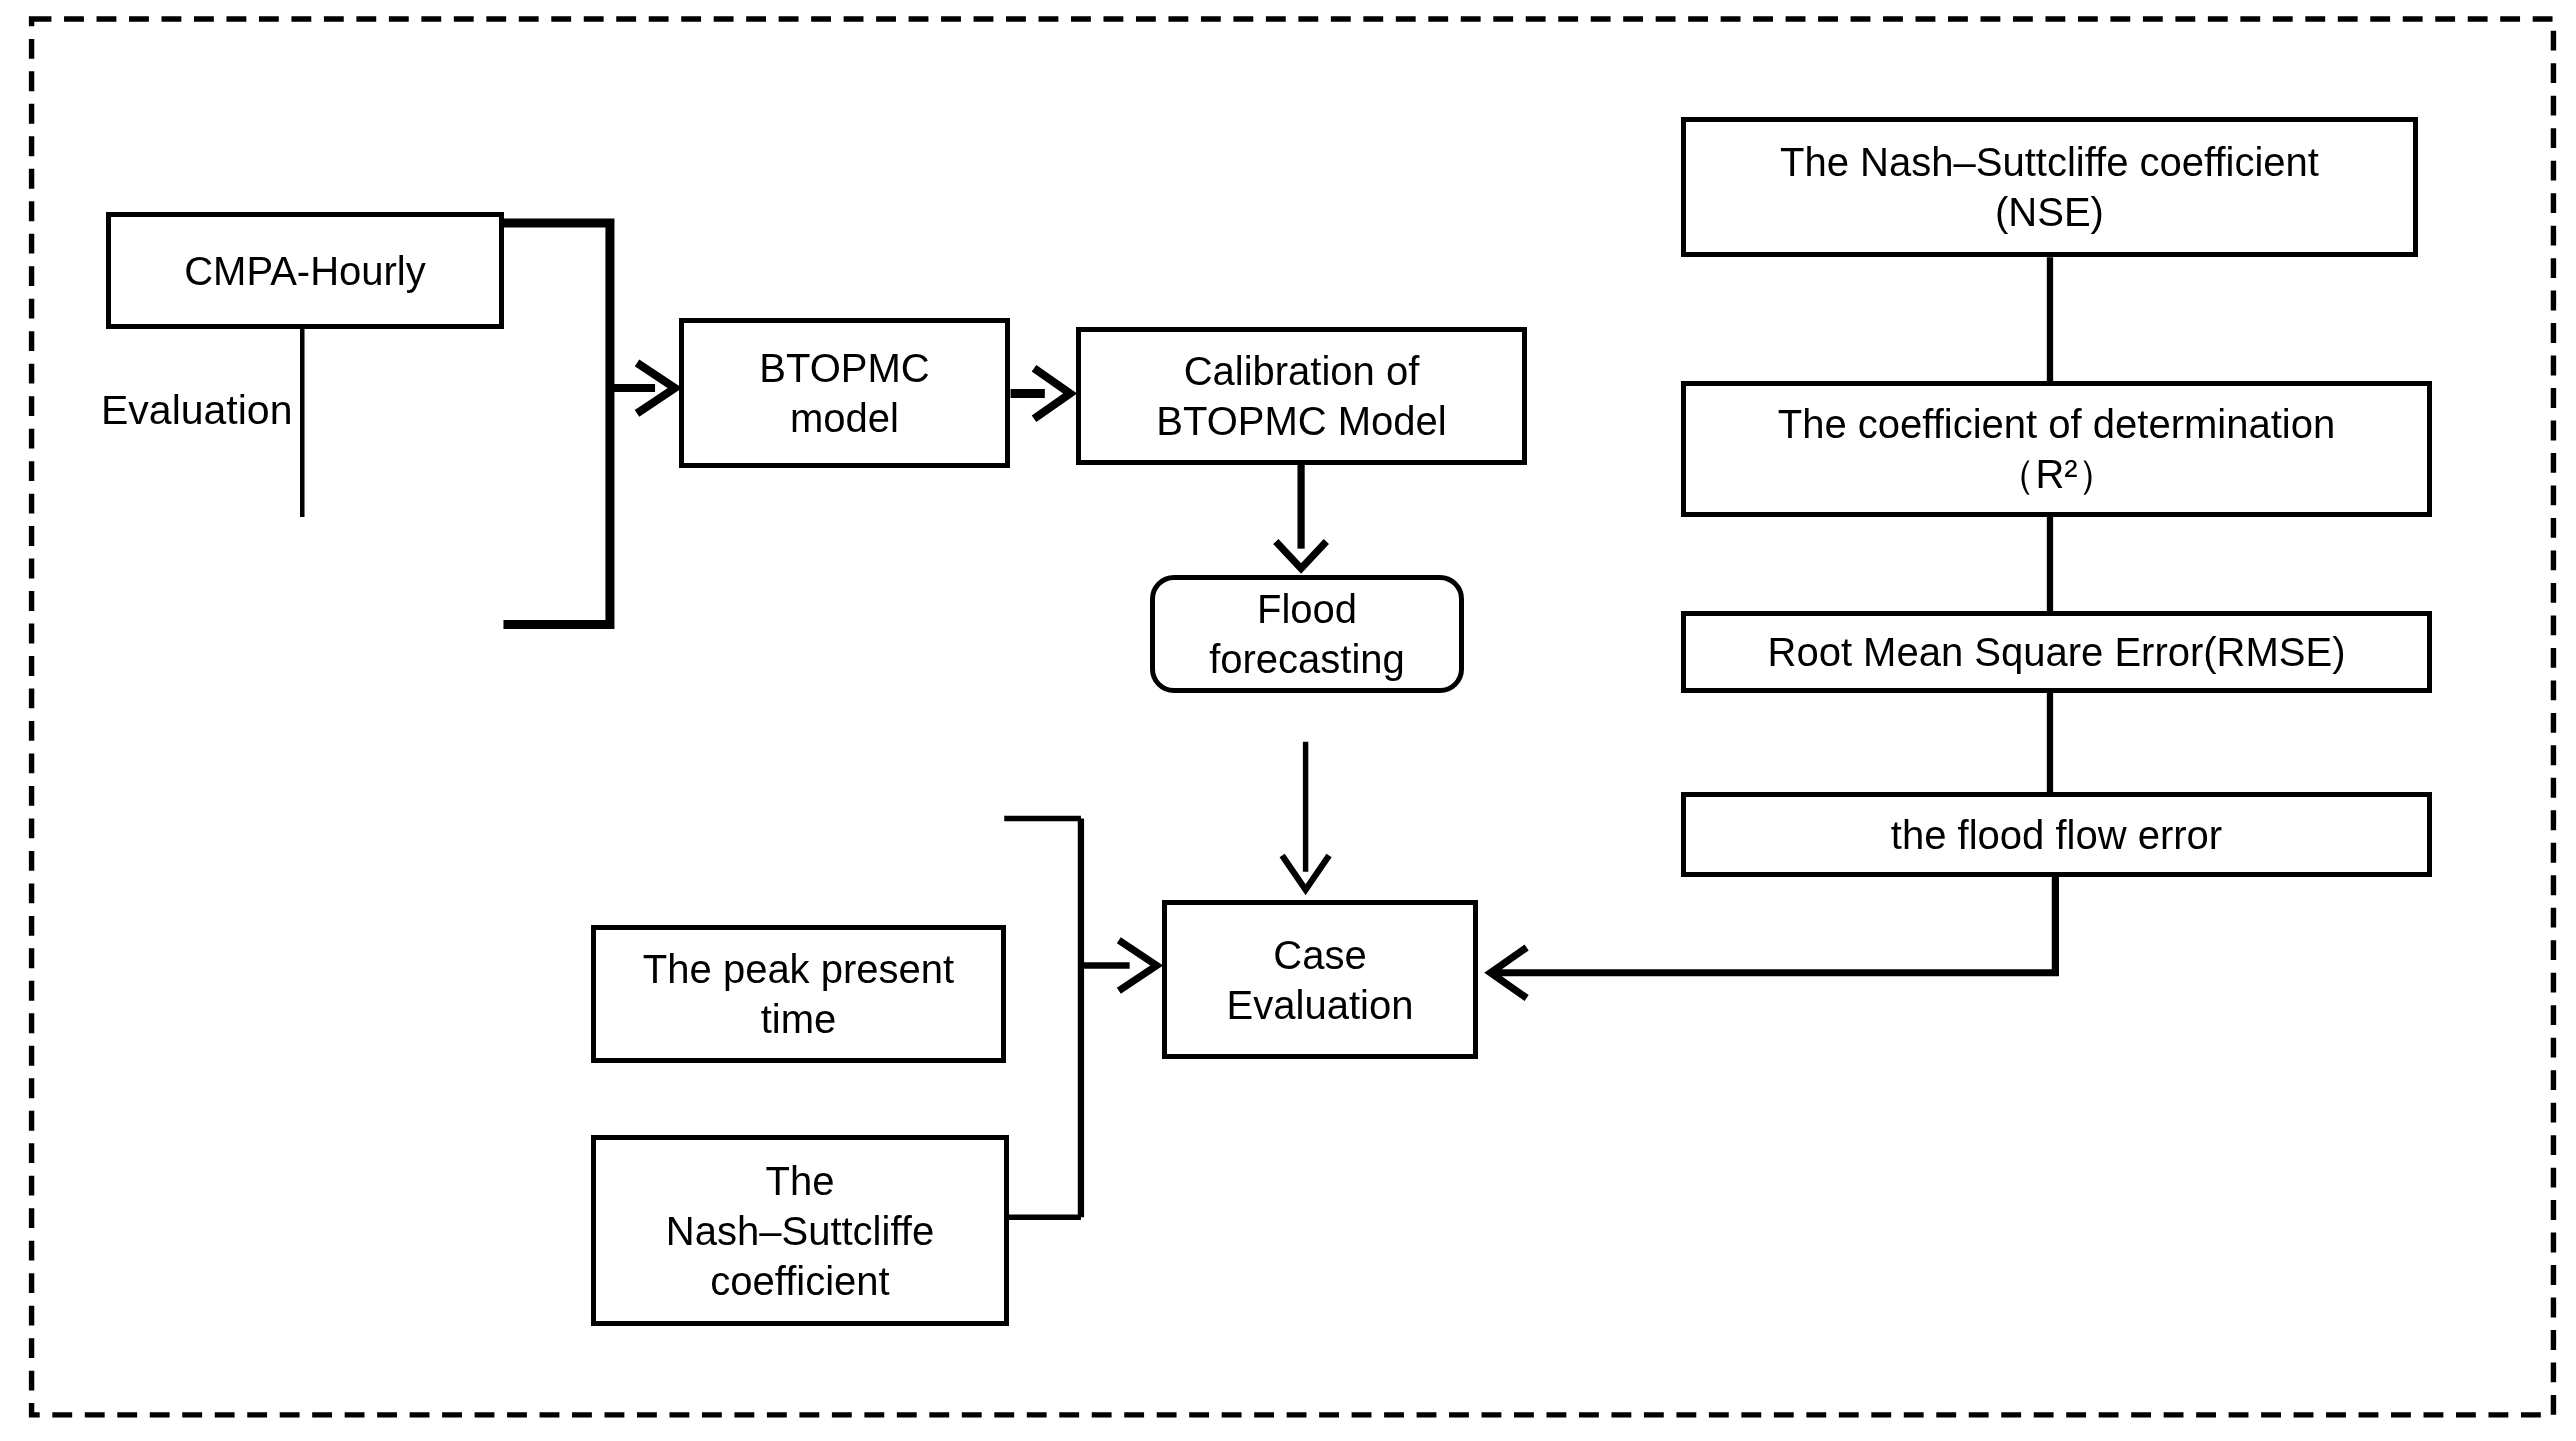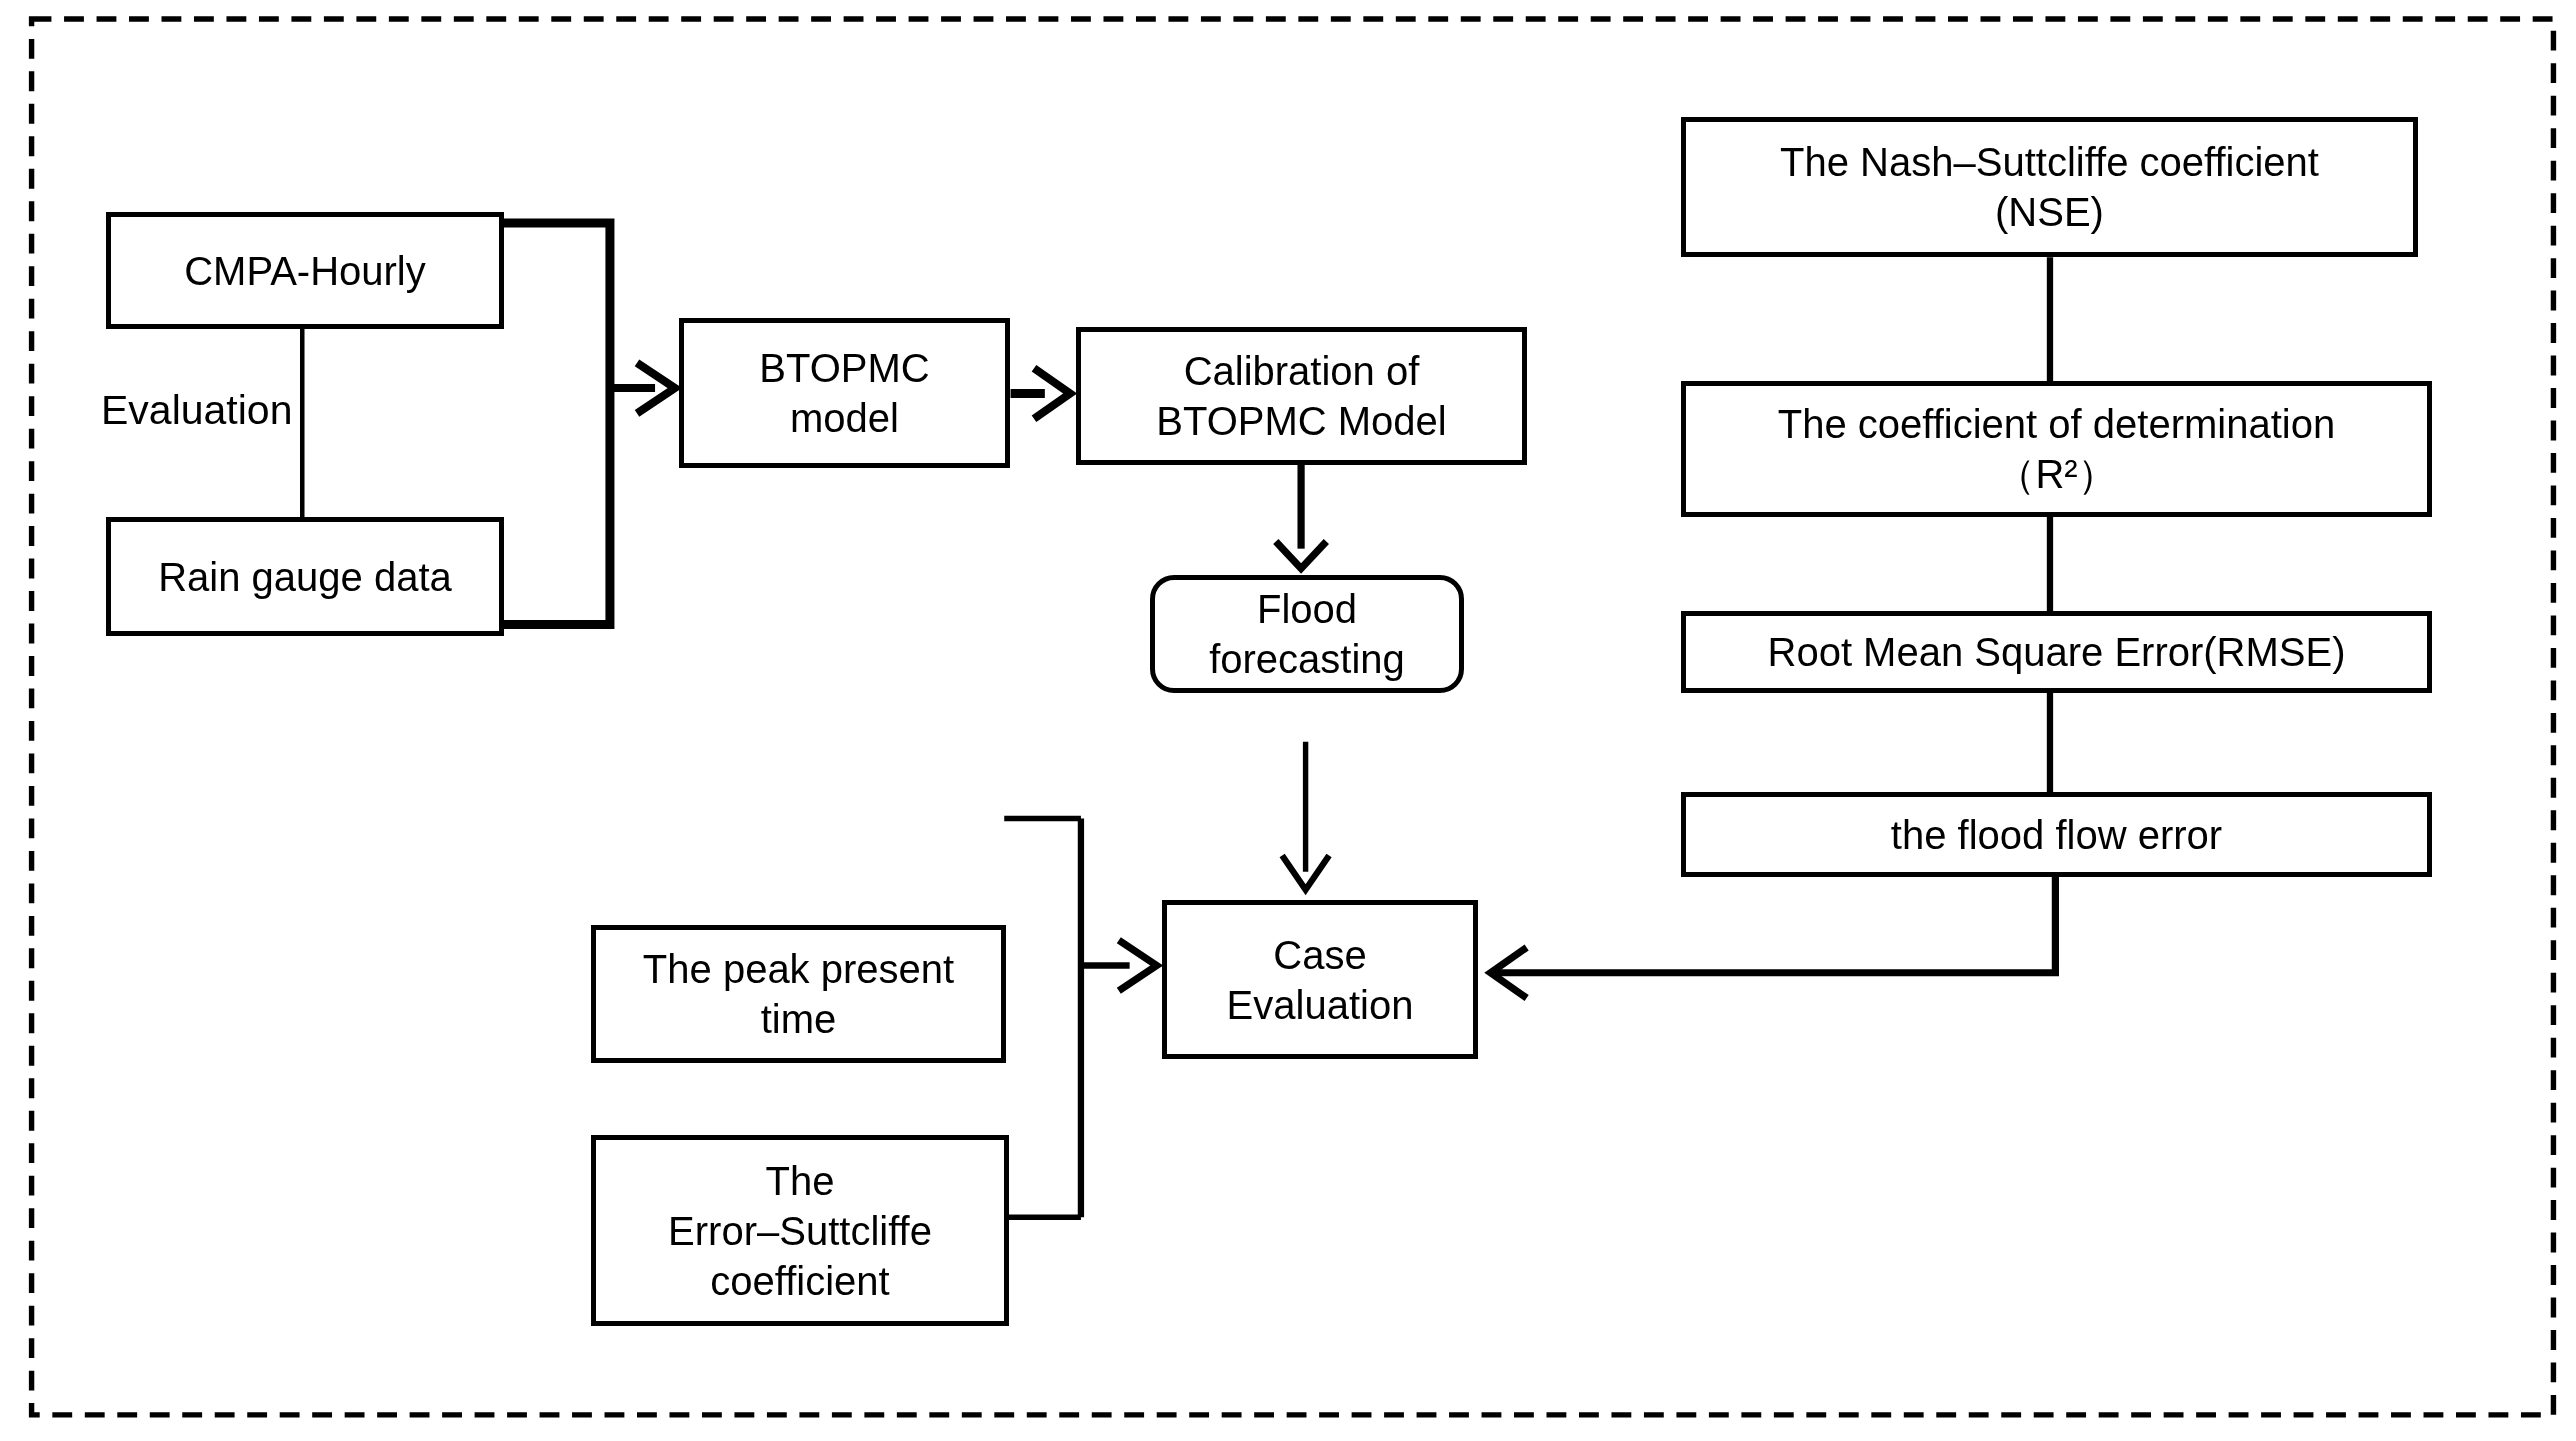--- a/index.html
+++ b/index.html
@@ -94,42 +94,41 @@
     </g>
 
     <g>
       <path d="M 2278,970 V 1078 H 1658" fill="none" stroke="#000" stroke-width="8"></path>
       <path d="M 1692,1050 L 1652,1078 L 1692,1106" fill="none" stroke="#000" stroke-width="8"></path>
     </g>
   </svg>
 
   <div class="box" id="node-cmpa">CMPA-Hourly</div>
 
-  <div class="box" id="node-rain">Rain gauge data</div>
 
   <div class="floating-label" id="label-evaluation">Evaluation</div>
 
   <div class="box" id="node-btopmc">BTOPMC
 model</div>
 
   <div class="box" id="node-calibration">Calibration of
 BTOPMC Model</div>
 
   <div class="box" id="node-floodfc">Flood
 forecasting</div>
 
   <div class="box" id="node-case">Case
 Evaluation</div>
 
 
   <div class="box" id="node-ptime">The peak present
 time</div>
 
   <div class="box" id="node-nash">The
-Error–Suttcliffe
+Nash–Suttcliffe
 coefficient</div>
 
   <div class="box" id="node-nse">The Nash–Suttcliffe coefficient
 (NSE)</div>
 
   <div class="box" id="node-r2">The coefficient of determination
 （R²）</div>
 
   <div class="box" id="node-rmse">Root Mean Square Error(RMSE)</div>
 

